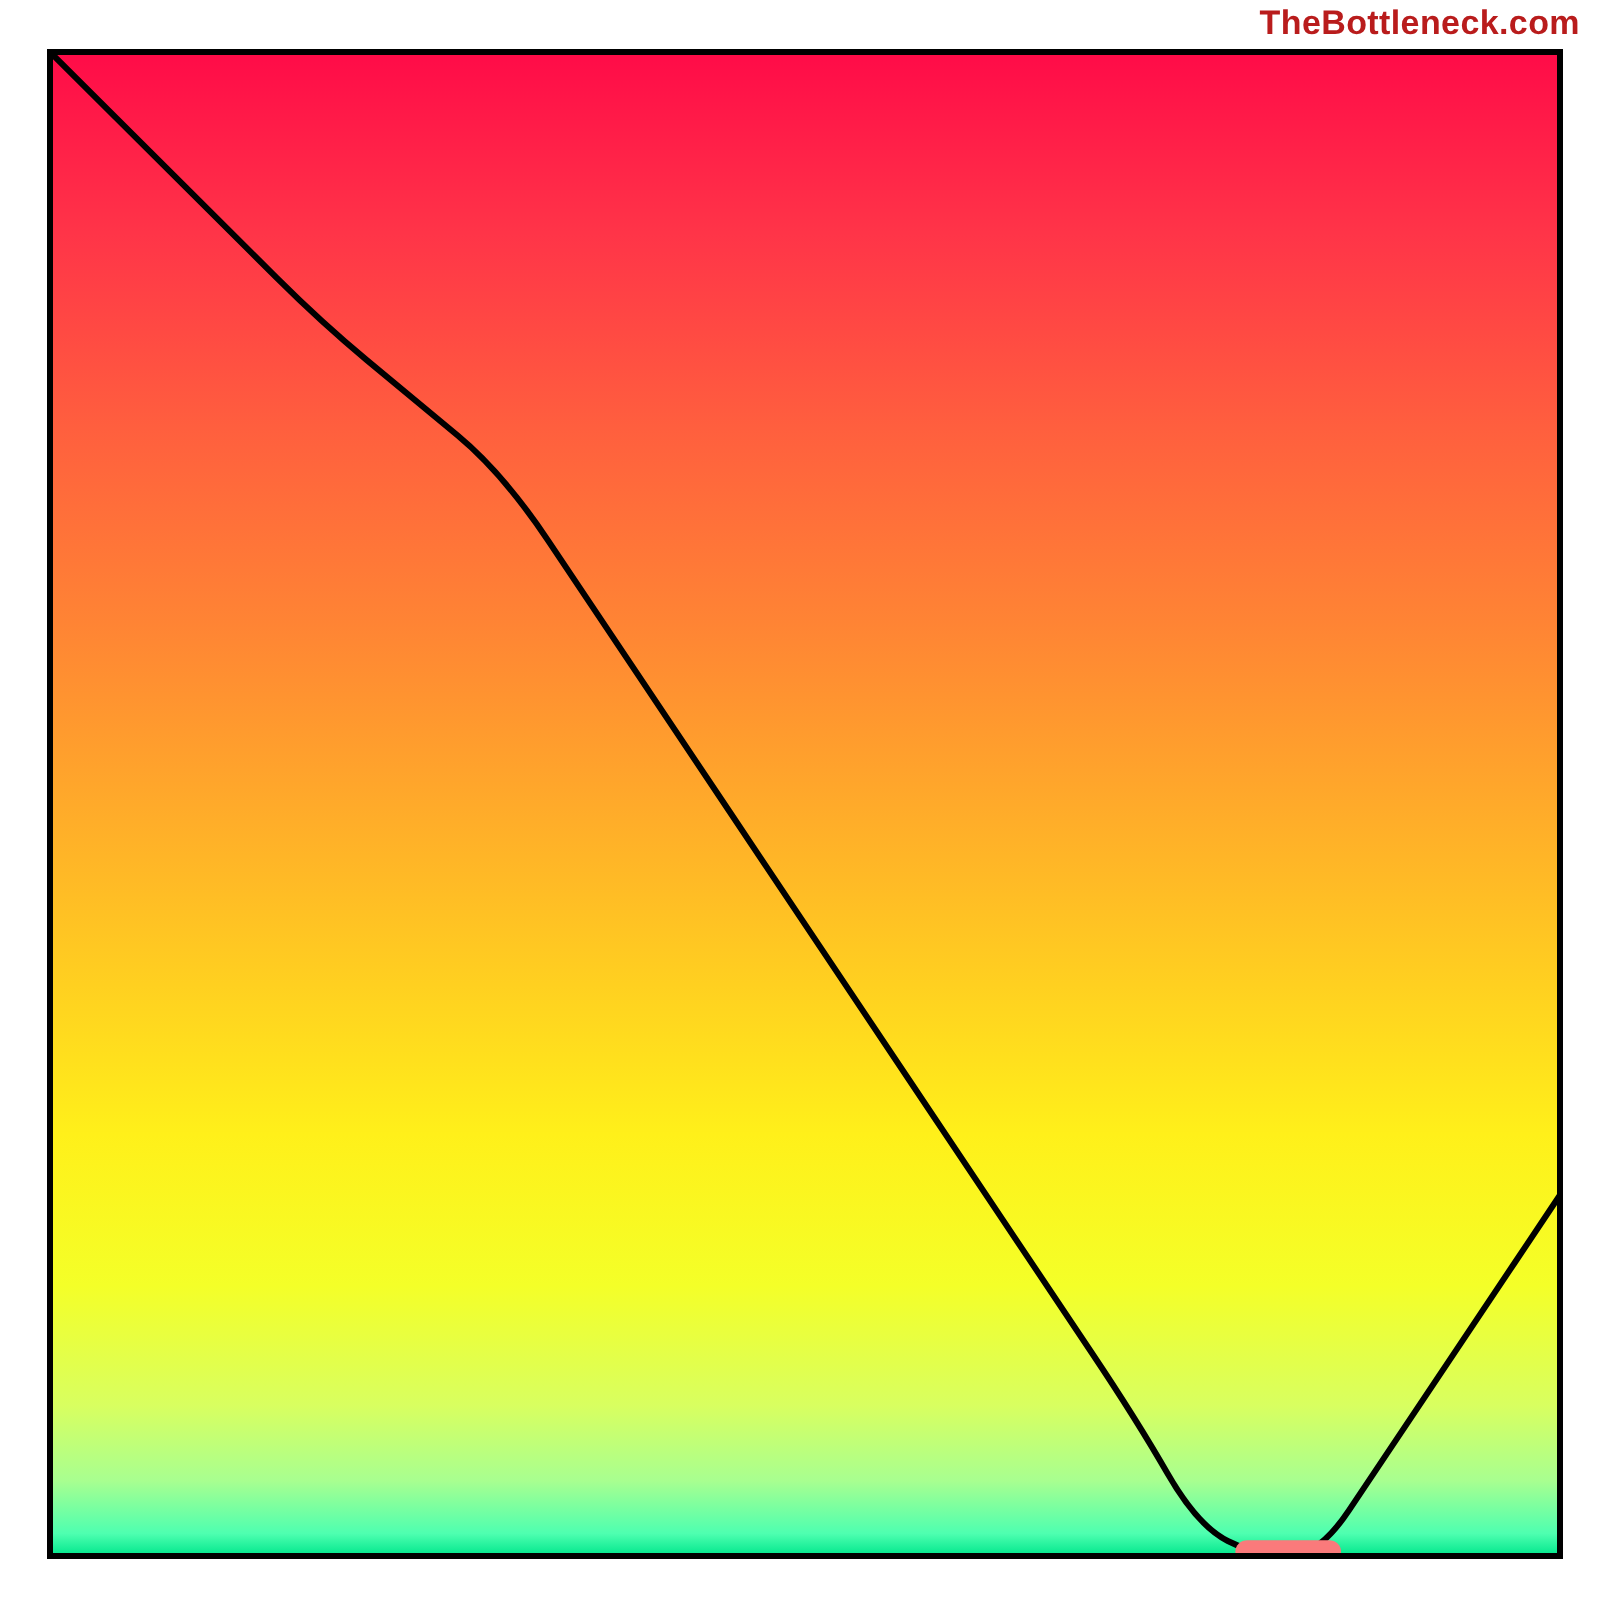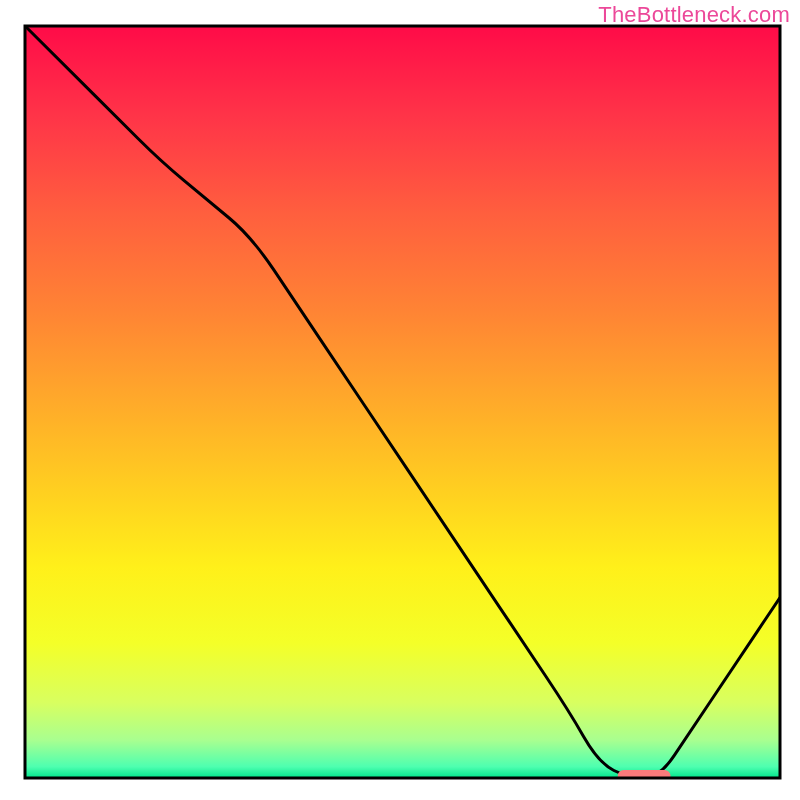--- a/index.html
+++ b/index.html
@@ -17,23 +17,23 @@
   }
   svg.plot {
     position: absolute;
     left: 0;
     top: 0;
   }
   .watermark {
     position: absolute;
     top: 2px;
     right: 10px;
-    font-size: 22px;
-    font-weight: 400;
-    color: #ec4899;
+    font-size: 17px;
+    font-weight: 700;
+    color: #b91c1c;
     letter-spacing: 0.2px;
     user-select: none;
   }
 </style>
 </head>
 <body>
 
 <div class="canvas-wrap">
 
   <svg class="plot" width="800" height="800" viewBox="0 0 800 800">

